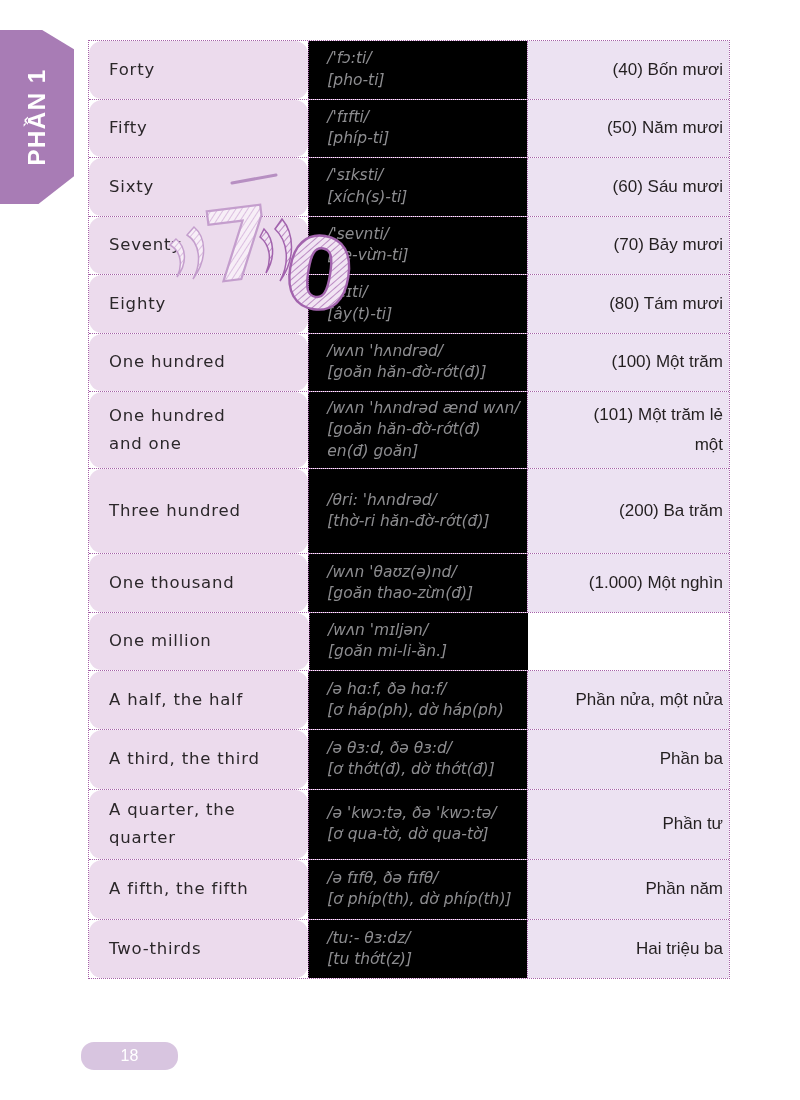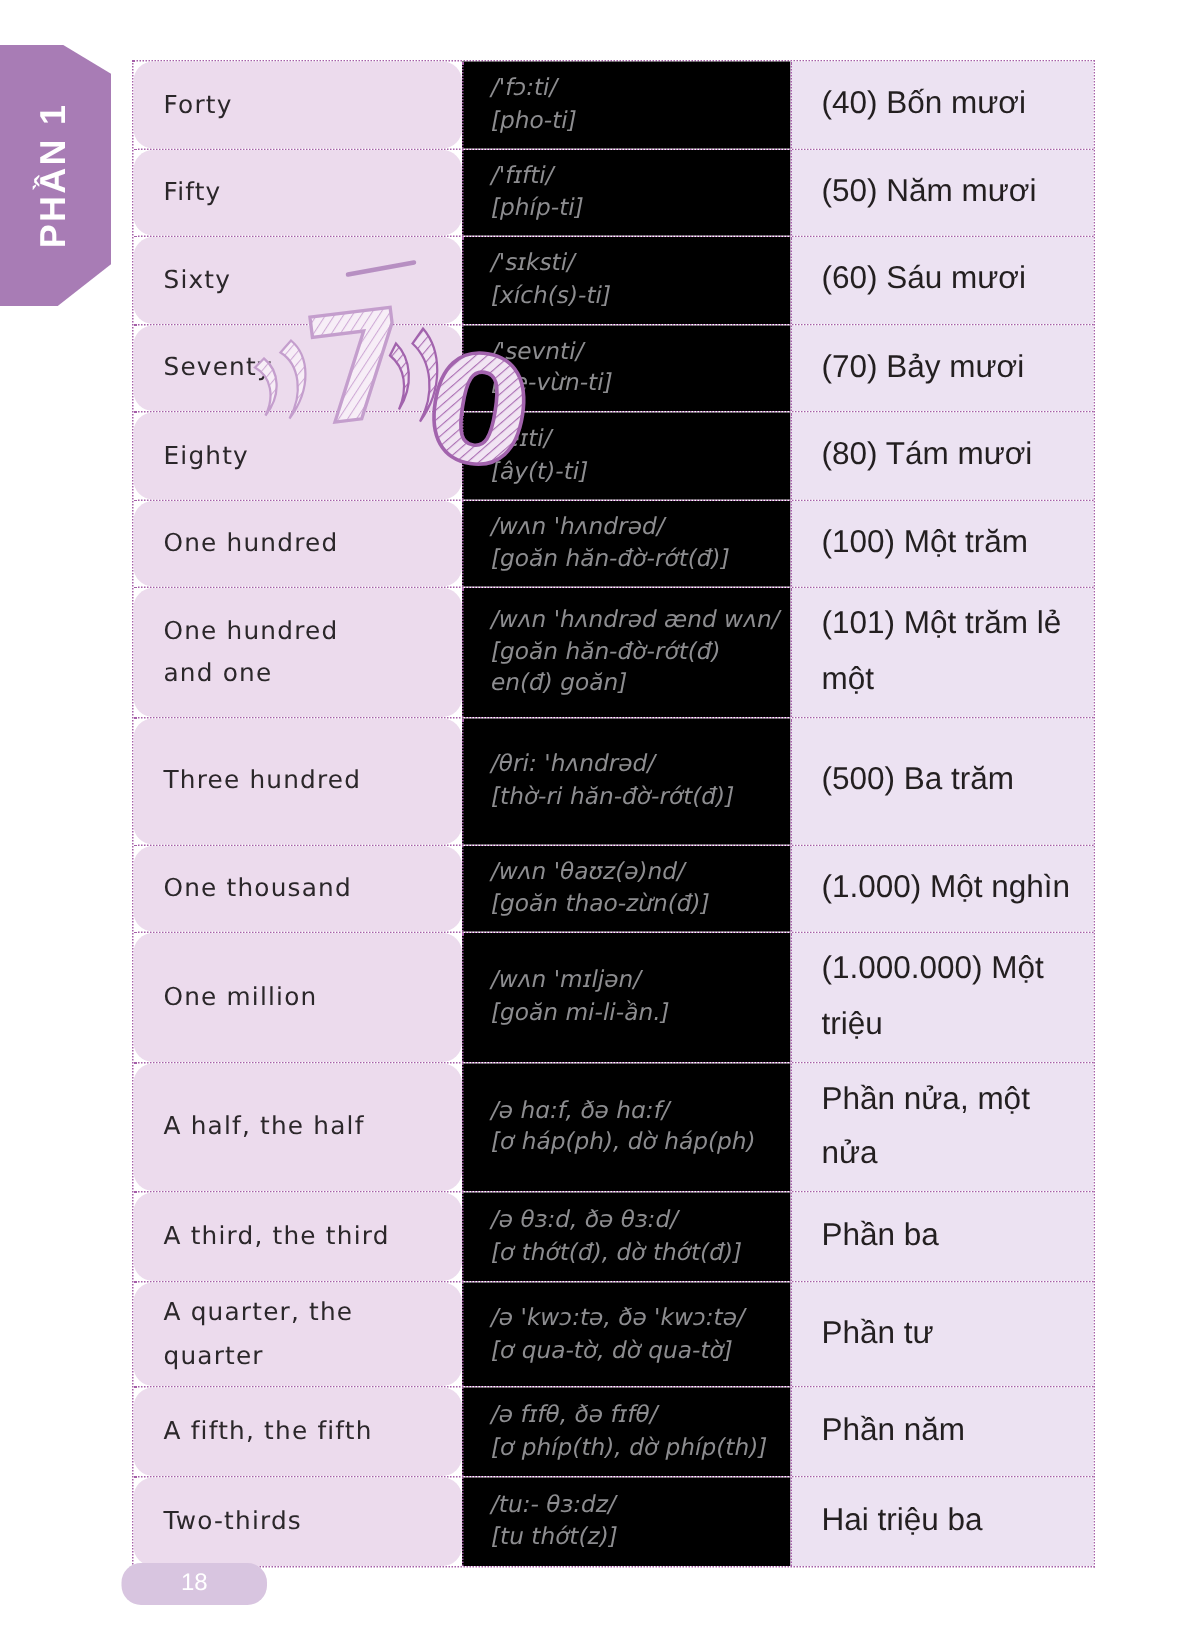--- a/index.html
+++ b/index.html
@@ -36,22 +36,22 @@
   .c3{width:203px;background:#ece2f2;padding:6px 6px 6px 20px;}
   .word{
     font-family:"DejaVu Sans",sans-serif;font-size:16.5px;color:#2b272a;
     letter-spacing:0.8px;line-height:1.7;white-space:pre-line;
   }
   .ipa,.phon{
     font-family:"DejaVu Sans",sans-serif;font-style:italic;font-size:15.5px;
     color:#8d8d90;line-height:1.38;white-space:pre-line;
   }
   .meaning{
-    font-family:"Liberation Sans","DejaVu Sans",sans-serif;font-size:21px;
-    color:#231f20;line-height:1.75;white-space:pre-line;
+    font-family:"Liberation Sans","DejaVu Sans",sans-serif;font-size:17px;
+    color:#231f20;line-height:1.75;white-space:pre-line;text-align:right;
   }
   
   .deco{position:absolute;left:160px;top:163px;z-index:5;pointer-events:none;}
   
   .page-badge{
     position:absolute;left:81px;top:1042px;width:97px;height:28px;border-radius:13px;
     background:#d8c5e0;display:flex;align-items:center;justify-content:center;
     color:#ffffff;font-size:16px;font-family:"Liberation Sans",sans-serif;
   }
 </style>
@@ -162,21 +162,21 @@
 
   <div class="row">
     <div class="cell c1">
       <span class="word">Three hundred</span>
     </div>
     <div class="cell c2">
       <div class="ipa">/θri: 'hʌndrəd/</div>
       <div class="phon">[thờ-ri hăn-đờ-rớt(đ)]</div>
     </div>
     <div class="cell c3">
-      <span class="meaning">(500) Ba trăm</span>
+      <span class="meaning">(200) Ba trăm</span>
     </div>
   </div>
 
   <div class="row">
     <div class="cell c1">
       <span class="word">One thousand</span>
     </div>
     <div class="cell c2">
       <div class="ipa">/wʌn 'θaʊz(ə)nd/</div>
       <div class="phon">[goăn thao-zừn(đ)]</div>
@@ -186,23 +186,20 @@
     </div>
   </div>
 
   <div class="row">
     <div class="cell c1">
       <span class="word">One million</span>
     </div>
     <div class="cell c2">
       <div class="ipa">/wʌn 'mɪljən/</div>
       <div class="phon">[goăn mi-li-ần.]</div>
-    </div>
-    <div class="cell c3">
-      <span class="meaning">(1.000.000) Một triệu</span>
     </div>
   </div>
 
   <div class="row">
     <div class="cell c1">
       <span class="word">A half, the half</span>
     </div>
     <div class="cell c2">
       <div class="ipa">/ə hɑ:f, ðə hɑ:f/</div>
       <div class="phon">[ơ háp(ph), dờ háp(ph)</div>

